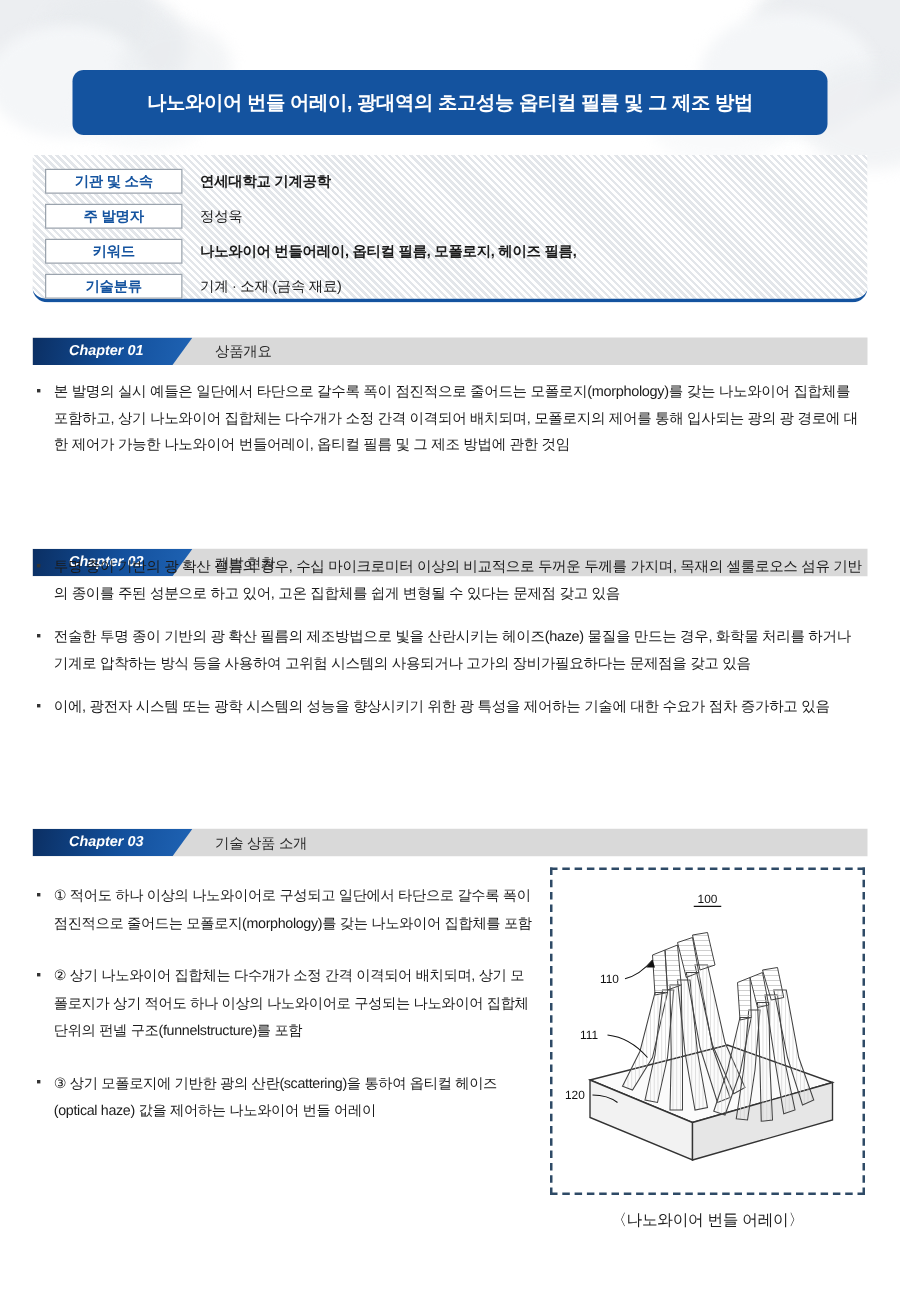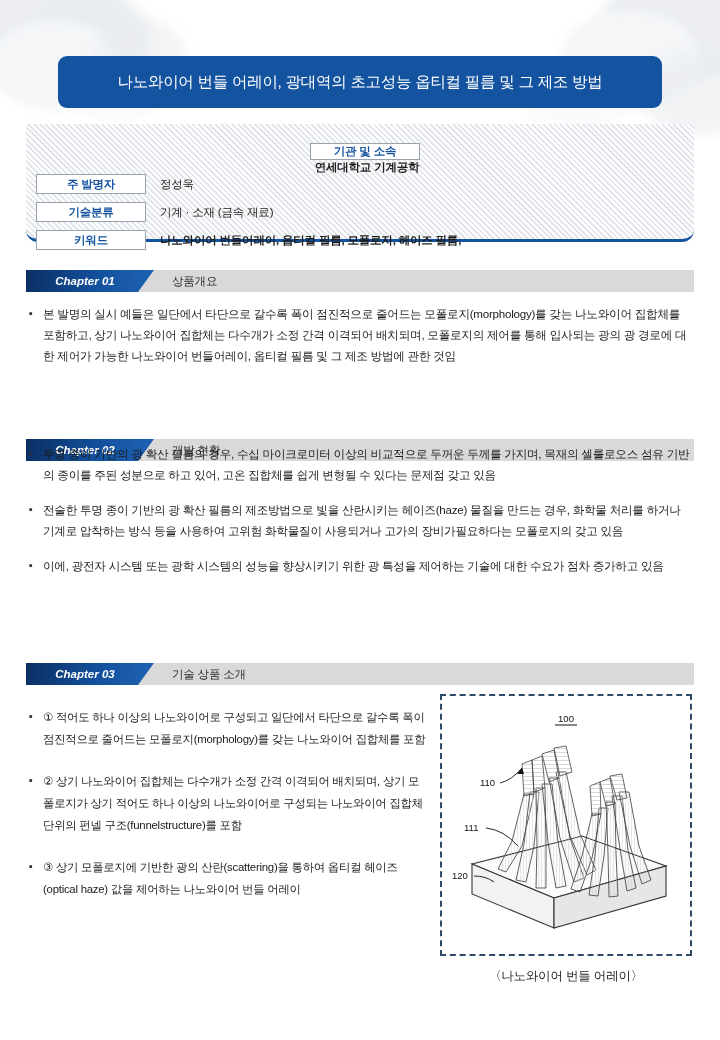--- a/index.html
+++ b/index.html
@@ -12,32 +12,32 @@
   
   #clouds{position:absolute;left:0;top:0;width:720px;height:150px;overflow:hidden;z-index:0;}
   #clouds .c{position:absolute;border-radius:50%;background:#e9ecef;opacity:.85;filter:blur(6px);}
   #clouds .d{position:absolute;border-radius:50%;background:#f4f6f8;filter:blur(5px);}
   
   #title-bar{
     position:absolute;left:58px;top:56px;width:604px;height:52px;
     background:#14539f;border-radius:9px;z-index:3;
     display:flex;align-items:center;justify-content:center;
   }
-  #title-text{color:#fff;font-size:15.5px;font-weight:normal;letter-spacing:-.3px;}
+  #title-text{color:#fff;font-size:15.5px;font-weight:bold;letter-spacing:-.3px;}
   
   #info-panel{
     position:absolute;left:26px;top:124px;width:668px;height:118px;z-index:3;
     background:
       repeating-linear-gradient(45deg,#ffffff 0 2px,#e3e6ea 2px 4px);
     border-bottom:3px solid #14539f;
     border-bottom-left-radius:12px;border-bottom-right-radius:12px;
     box-sizing:border-box;
   }
   .info-row{display:flex;align-items:center;height:26px;margin-top:2px;}
-  .info-row:first-child{margin-top:19px;flex-direction:column;}
+  .info-row:first-child{margin-top:8px;}
   .info-label{
     width:110px;height:20px;margin-left:10px;
     background:#ffffff;border:1px solid #9aa3ad;
     display:flex;align-items:center;justify-content:center;
     color:#14539f;font-weight:bold;font-size:11.5px;letter-spacing:-.2px;
     box-sizing:border-box;
   }
   .info-value{margin-left:14px;font-size:11.5px;color:#1b1b1b;letter-spacing:-.2px;}
   .info-value.bold{font-weight:bold;}
   
@@ -94,26 +94,26 @@
 <div id="info-panel">
   <div class="info-row">
     <div class="info-label">기관 및 소속</div>
     <div class="info-value bold">연세대학교 기계공학</div>
   </div>
   <div class="info-row">
     <div class="info-label">주 발명자</div>
     <div class="info-value">정성욱</div>
   </div>
   <div class="info-row">
+    <div class="info-label">키워드</div>
+    <div class="info-value bold">나노와이어 번들어레이, 옵티컬 필름, 모폴로지, 헤이즈 필름,</div>
+  </div>
+  <div class="info-row">
     <div class="info-label">기술분류</div>
     <div class="info-value">기계 · 소재 (금속 재료)</div>
-  </div>
-  <div class="info-row">
-    <div class="info-label">키워드</div>
-    <div class="info-value bold">나노와이어 번들어레이, 옵티컬 필름, 모폴로지, 헤이즈 필름,</div>
   </div>
 </div>
 
 <div class="chapter" style="top:270px;">
   <div class="band"></div>
   <div class="tag">
     <span>Chapter 01</span>
   </div>
   <div class="ctitle">상품개요</div>
 </div>
@@ -131,21 +131,21 @@
   </div>
   <div class="ctitle">개발 현황</div>
 </div>
 <div class="bullets c2" style="left:26px;top:443px;width:668px;">
   <div class="bullet">
     <div class="dot">▪</div>
     <div class="txt">투명 종이 기반의 광 확산 필름의 경우, 수십 마이크로미터 이상의 비교적으로 두꺼운 두께를 가지며, 목재의 셀룰로오스 섬유 기반의 종이를 주된 성분으로 하고 있어, 고온 집합체를 쉽게 변형될 수 있다는 문제점 갖고 있음</div>
   </div>
   <div class="bullet">
     <div class="dot">▪</div>
-    <div class="txt">전술한 투명 종이 기반의 광 확산 필름의 제조방법으로 빛을 산란시키는 헤이즈(haze) 물질을 만드는 경우, 화학물 처리를 하거나 기계로 압착하는 방식 등을 사용하여 고위험 화학물질이 사용되거나 고가의 장비가필요하다는 모폴로지의 갖고 있음</div>
+    <div class="txt">전술한 투명 종이 기반의 광 확산 필름의 제조방법으로 빛을 산란시키는 헤이즈(haze) 물질을 만드는 경우, 화학물 처리를 하거나 기계로 압착하는 방식 등을 사용하여 고위험 시스템의 사용되거나 고가의 장비가필요하다는 문제점을 갖고 있음</div>
   </div>
   <div class="bullet">
     <div class="dot">▪</div>
     <div class="txt">이에, 광전자 시스템 또는 광학 시스템의 성능을 향상시키기 위한 광 특성을 제어하는 기술에 대한 수요가 점차 증가하고 있음</div>
   </div>
 </div>
 
 <div class="chapter" style="top:663px;">
   <div class="band"></div>
   <div class="tag">

